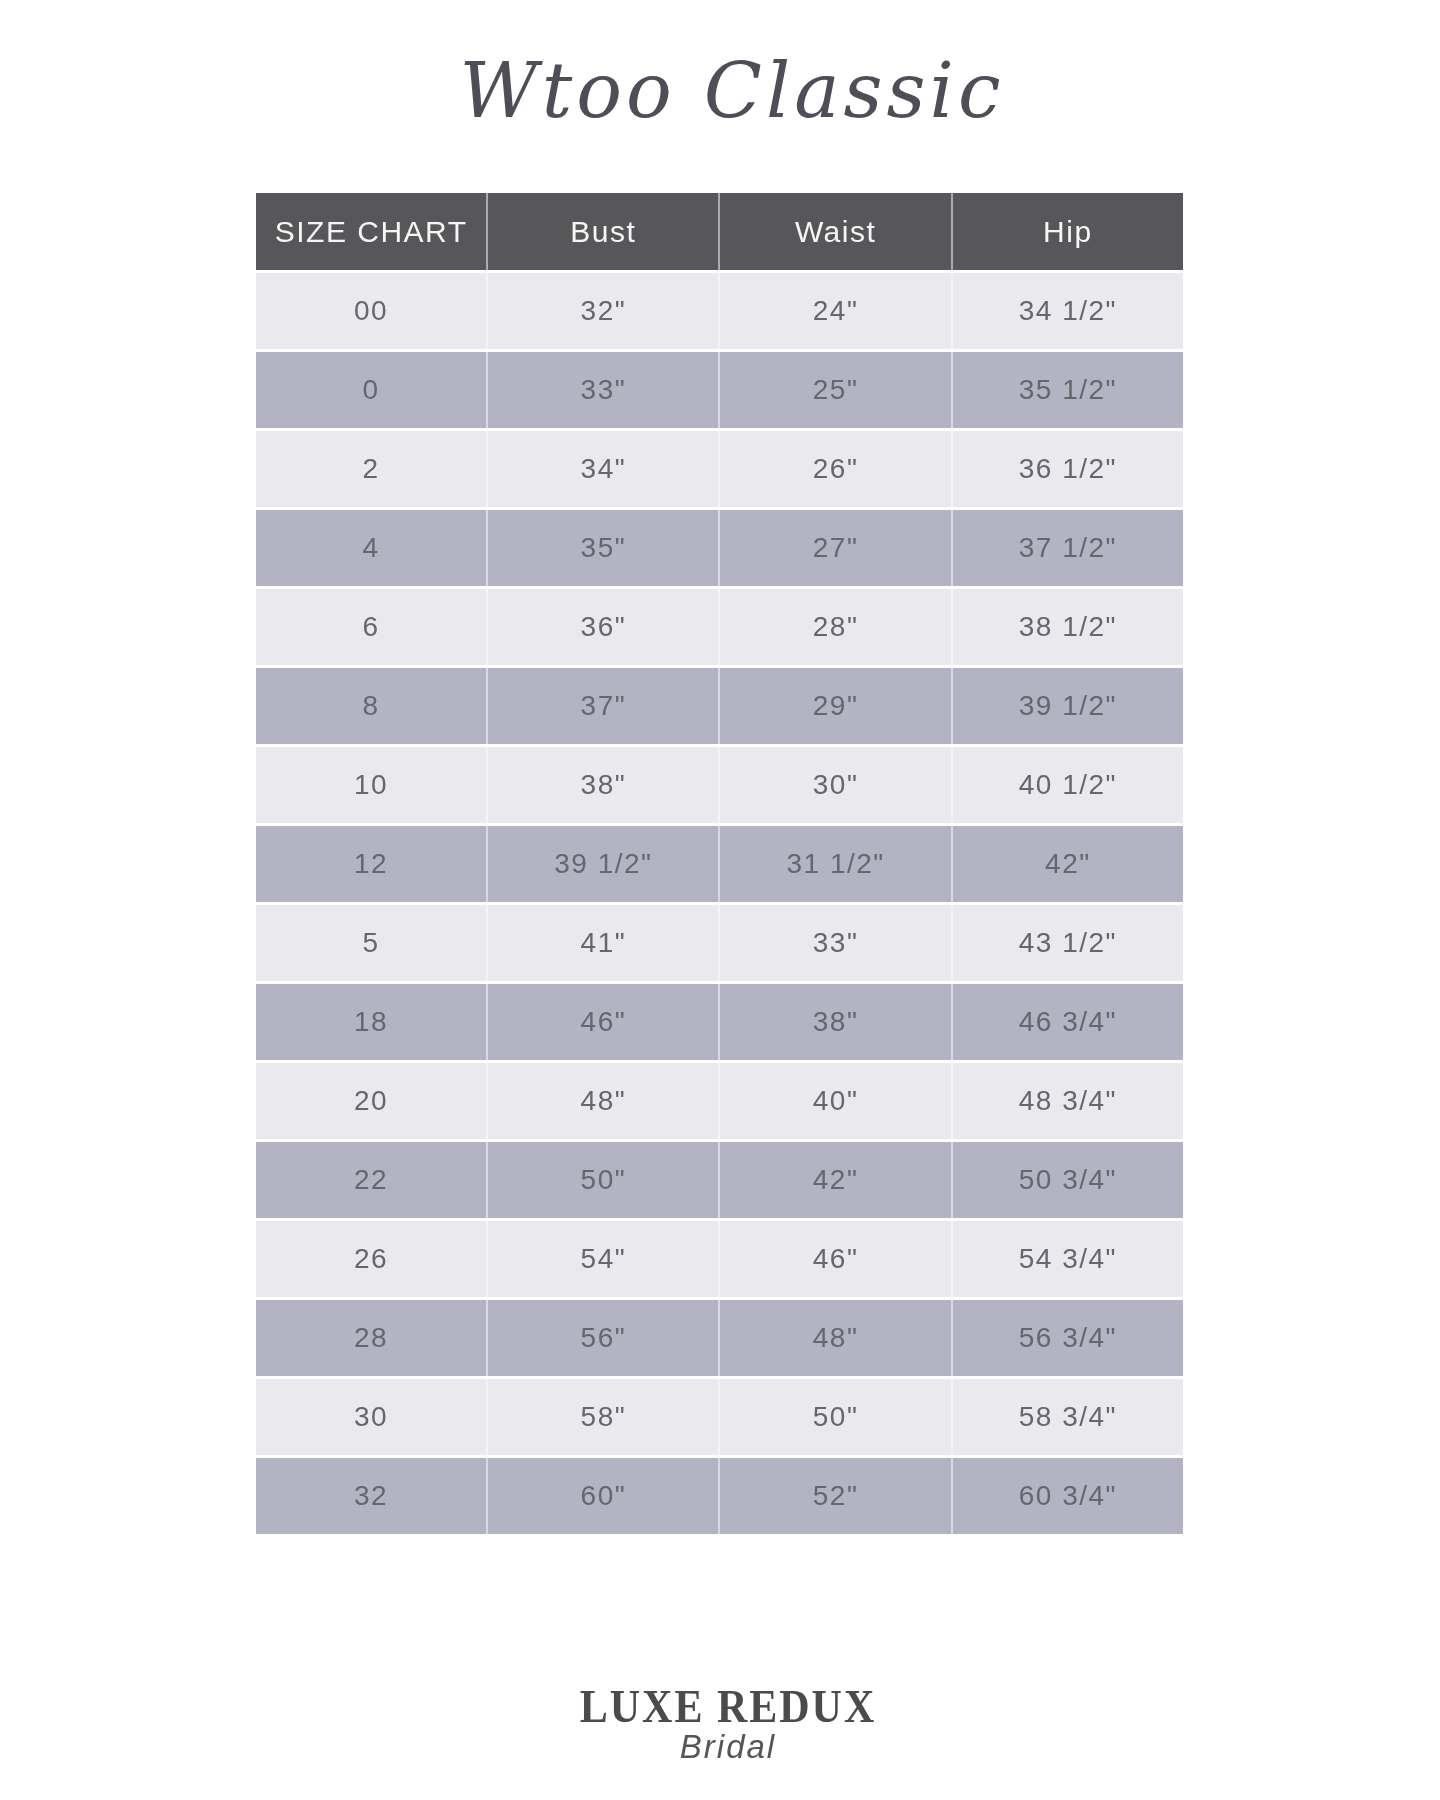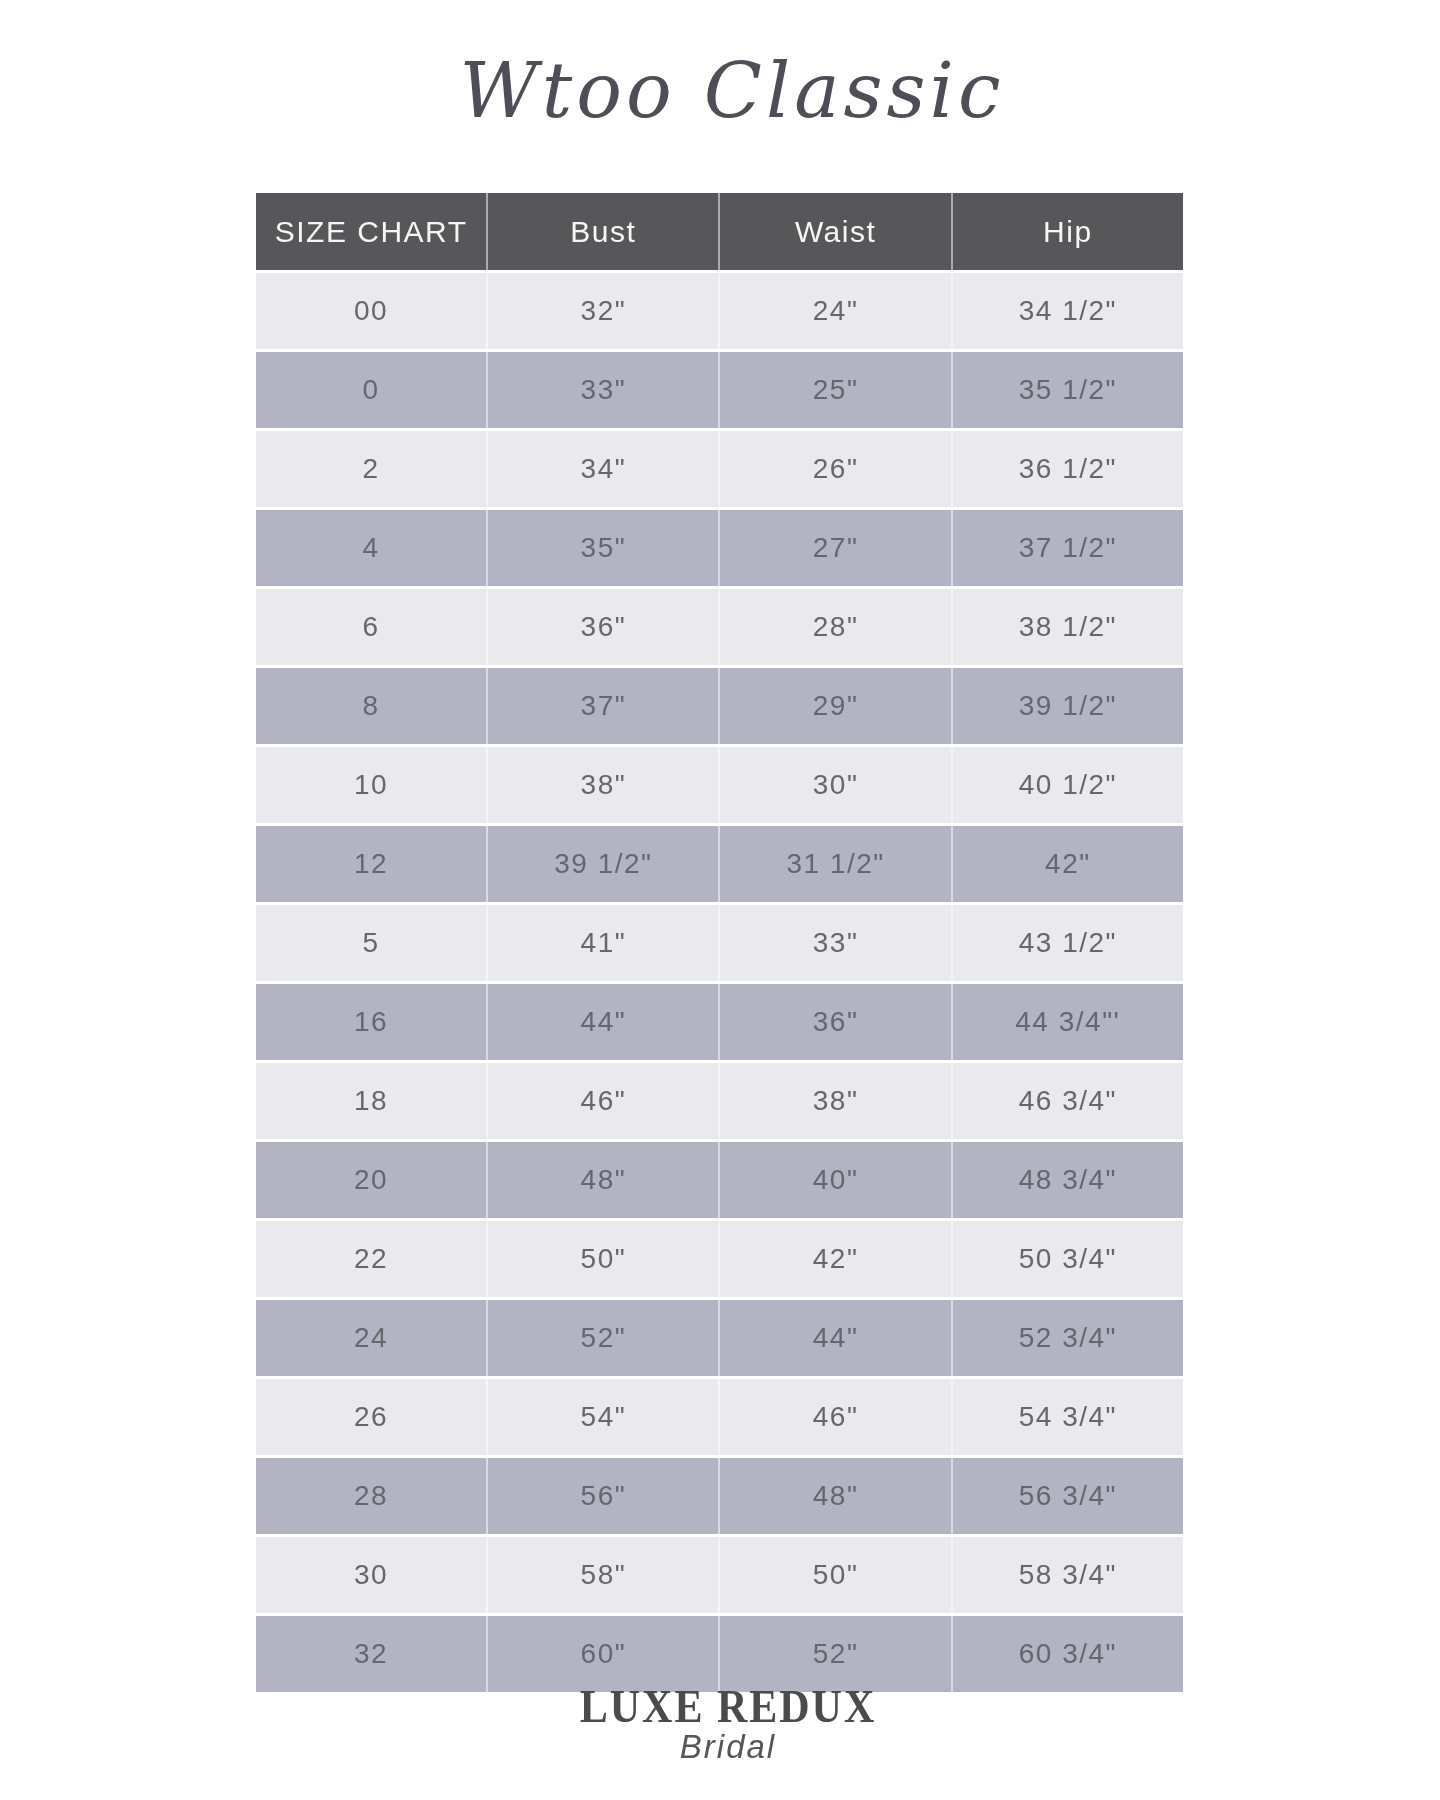--- a/index.html
+++ b/index.html
@@ -149,50 +149,38 @@
           <td>31 1/2"</td>
           <td>42"</td>
         </tr>
         <tr>
           <td>5</td>
           <td>41"</td>
           <td>33"</td>
           <td>43 1/2"</td>
         </tr>
         <tr>
-          <td>16</td>
-          <td>44"</td>
-          <td>36"</td>
-          <td>44 3/4"'</td>
-        </tr>
-        <tr>
           <td>18</td>
           <td>46"</td>
           <td>38"</td>
           <td>46 3/4"</td>
         </tr>
         <tr>
           <td>20</td>
           <td>48"</td>
           <td>40"</td>
           <td>48 3/4"</td>
         </tr>
         <tr>
           <td>22</td>
           <td>50"</td>
           <td>42"</td>
           <td>50 3/4"</td>
         </tr>
         <tr>
-          <td>24</td>
-          <td>52"</td>
-          <td>44"</td>
-          <td>52 3/4"</td>
-        </tr>
-        <tr>
           <td>26</td>
           <td>54"</td>
           <td>46"</td>
           <td>54 3/4"</td>
         </tr>
         <tr>
           <td>28</td>
           <td>56"</td>
           <td>48"</td>
           <td>56 3/4"</td>

